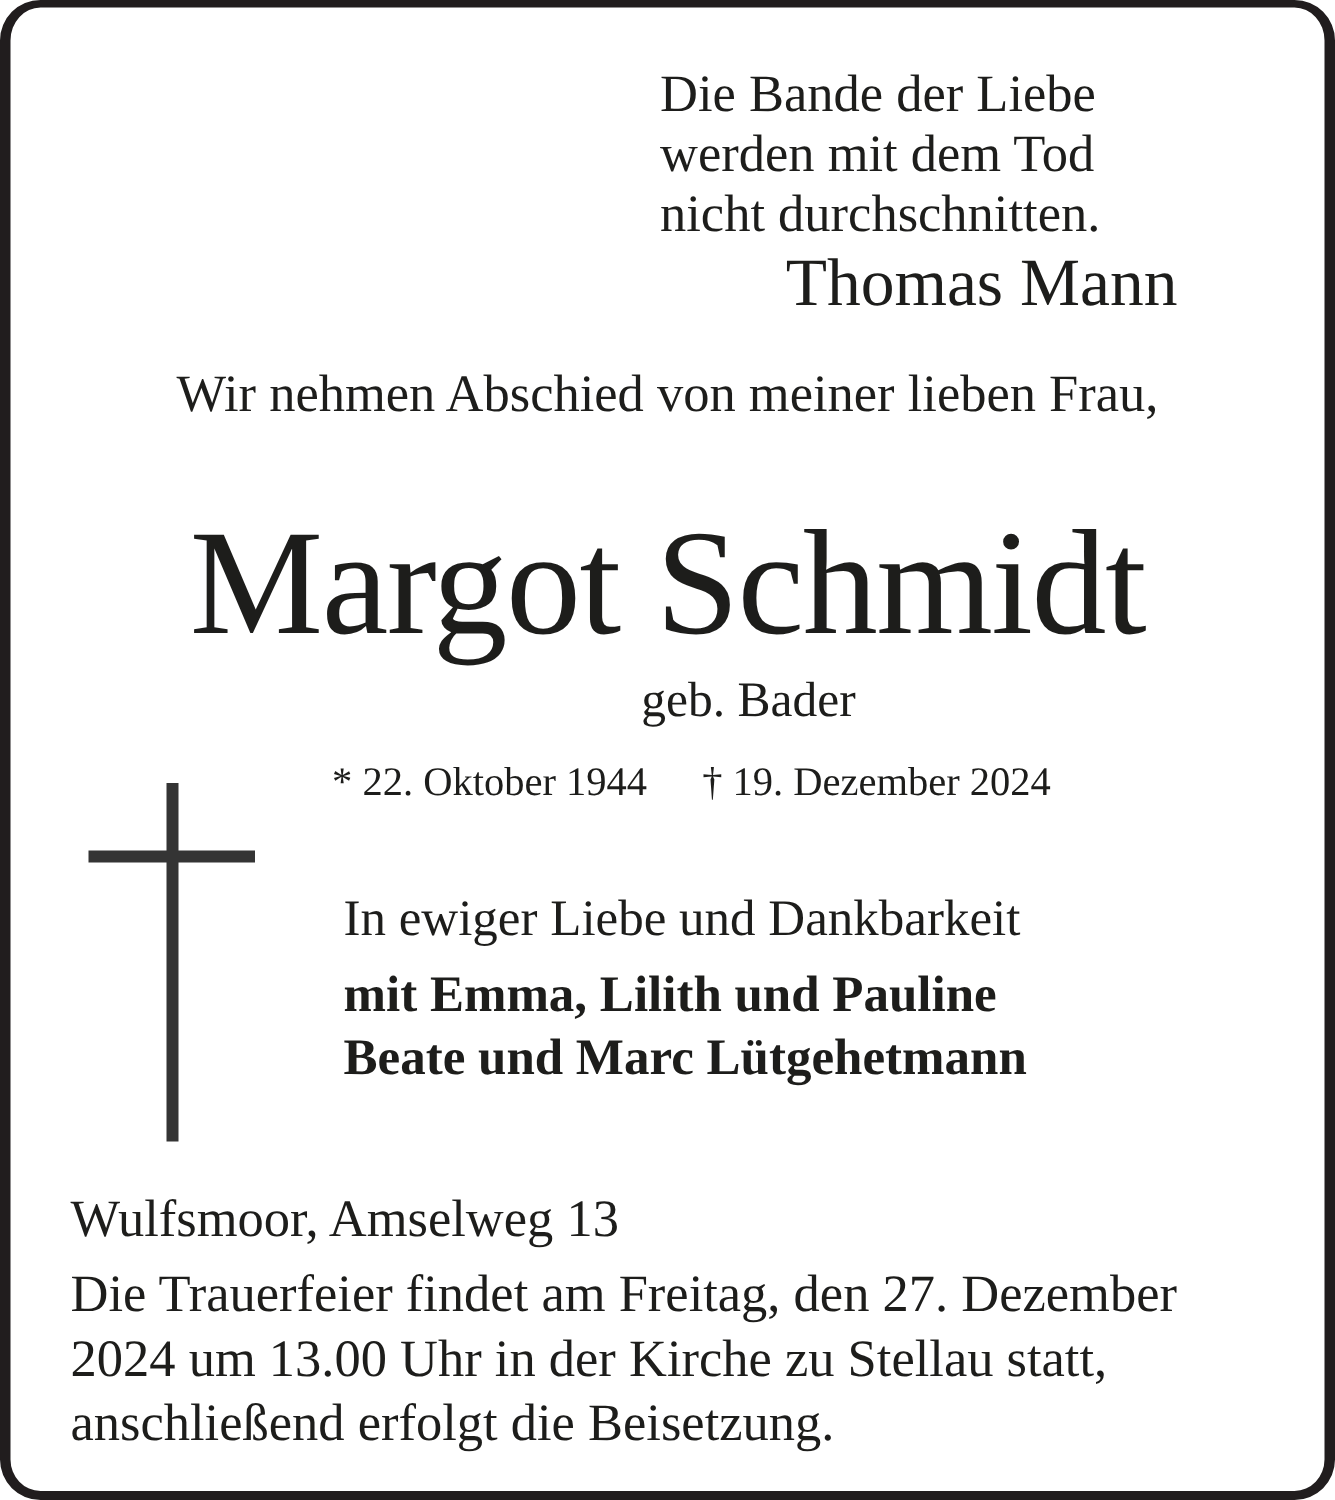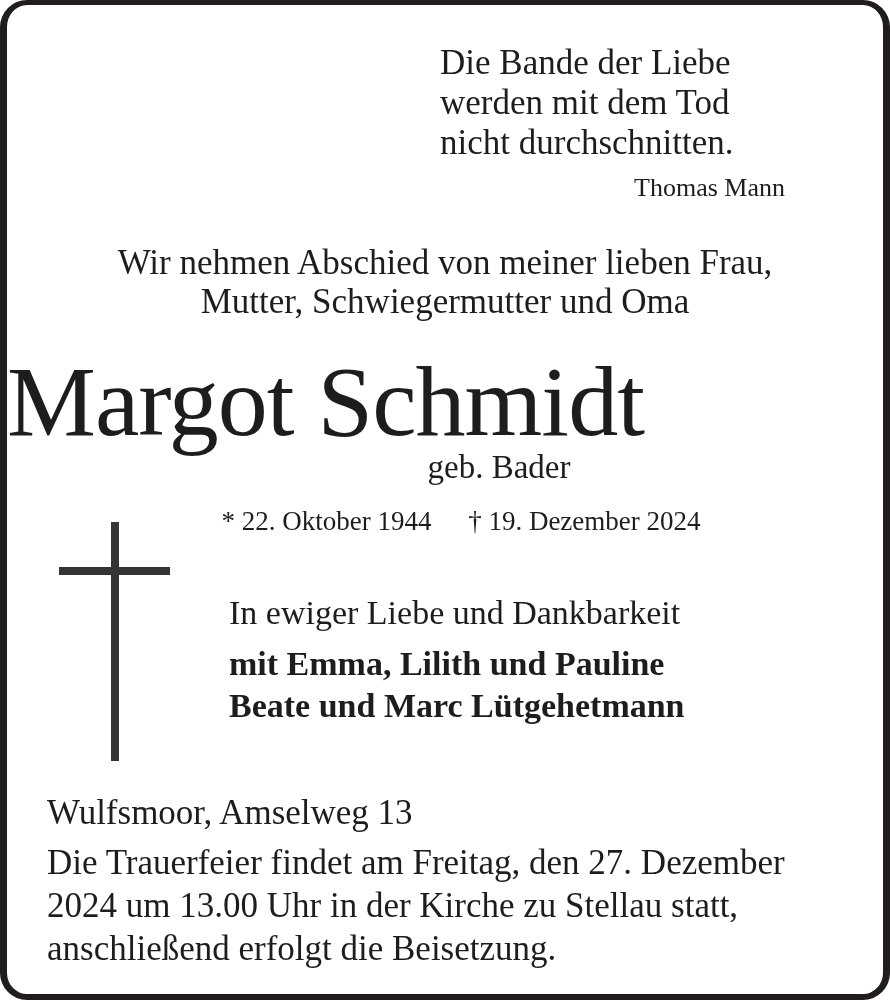--- a/index.html
+++ b/index.html
@@ -29,44 +29,44 @@
     top: 38px;
     width: 345px;
   }
   .quote-line {
     font-size: 35px;
     line-height: 40px;
     text-align: left;
     white-space: nowrap;
   }
   .quote-attribution {
-    font-size: 26px;
+    font-size: 45px;
     line-height: 40px;
     text-align: right;
     margin-top: 5px;
   }
 
   
   .announcement {
     position: absolute;
     left: 0;
     top: 238px;
     width: 100%;
     text-align: center;
     font-size: 35px;
     line-height: 39px;
   }
 
   
   .deceased-name {
     position: absolute;
     left: 0;
-    top: 345px;
+    top: 332px;
     width: 100%;
-    text-align: left;
+    text-align: center;
     font-size: 100px;
     line-height: 104px;
     white-space: nowrap;
     letter-spacing: -1px;
   }
   .maiden-name {
     position: absolute;
     left: 18px;
     top: 444px;
     width: 100%;
@@ -161,21 +161,20 @@
 
   <div class="quote-block">
     <div class="quote-line">Die Bande der Liebe</div>
     <div class="quote-line">werden mit dem Tod</div>
     <div class="quote-line">nicht durchschnitten.</div>
     <div class="quote-attribution">Thomas Mann</div>
   </div>
 
   <div class="announcement">
     <div>Wir nehmen Abschied von meiner lieben Frau,</div>
-    <div>Mutter, Schwiegermutter und Oma</div>
   </div>
 
   <div class="deceased-name">Margot Schmidt</div>
   <div class="maiden-name">geb. Bader</div>
 
   <div class="dates-line">
     <span class="birth">* 22. Oktober 1944</span>
     <span class="death">† 19. Dezember 2024</span>
   </div>
 

